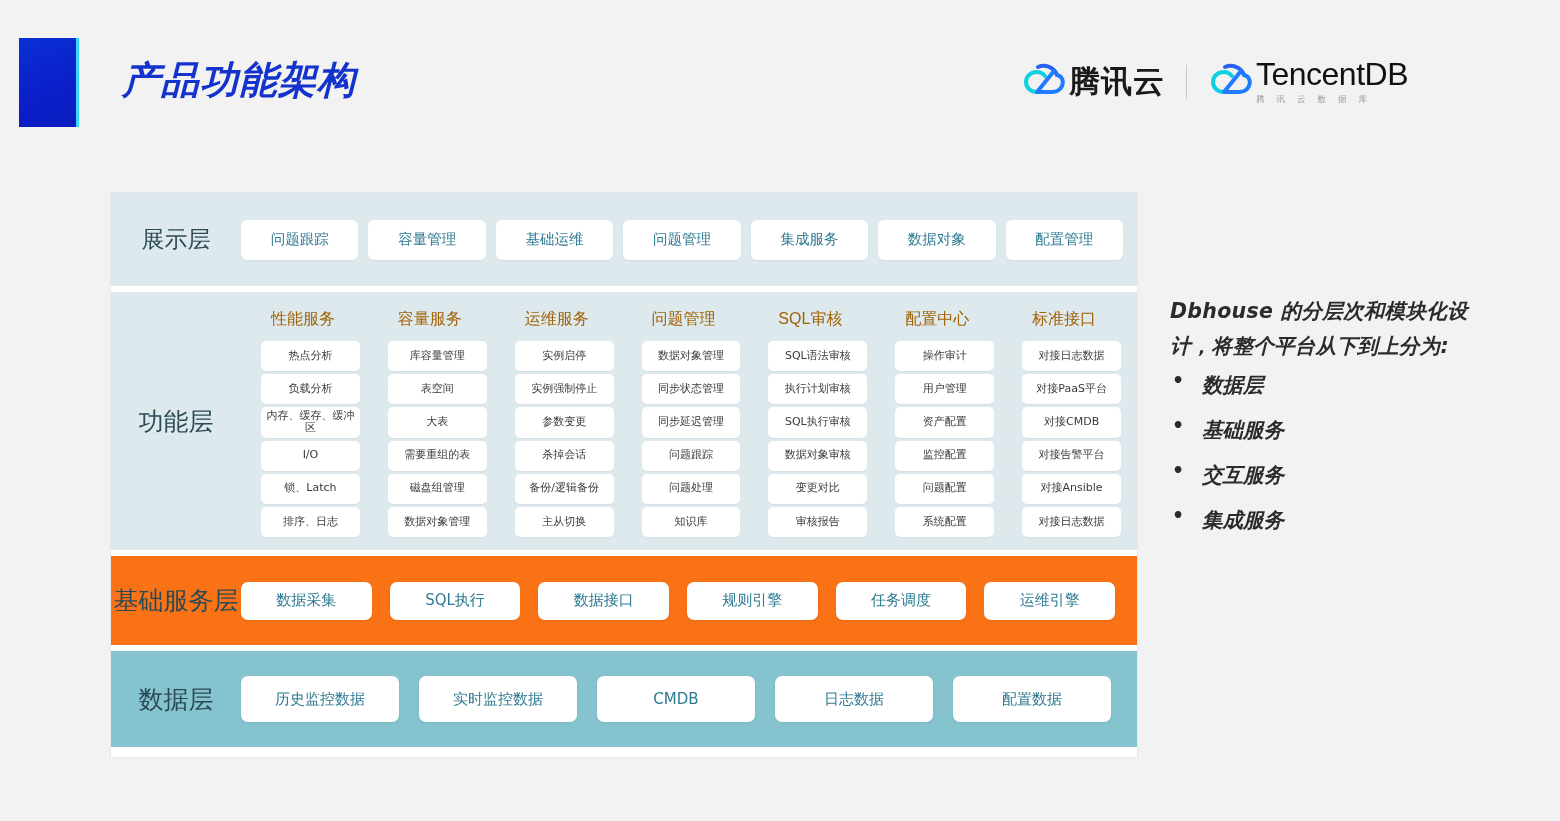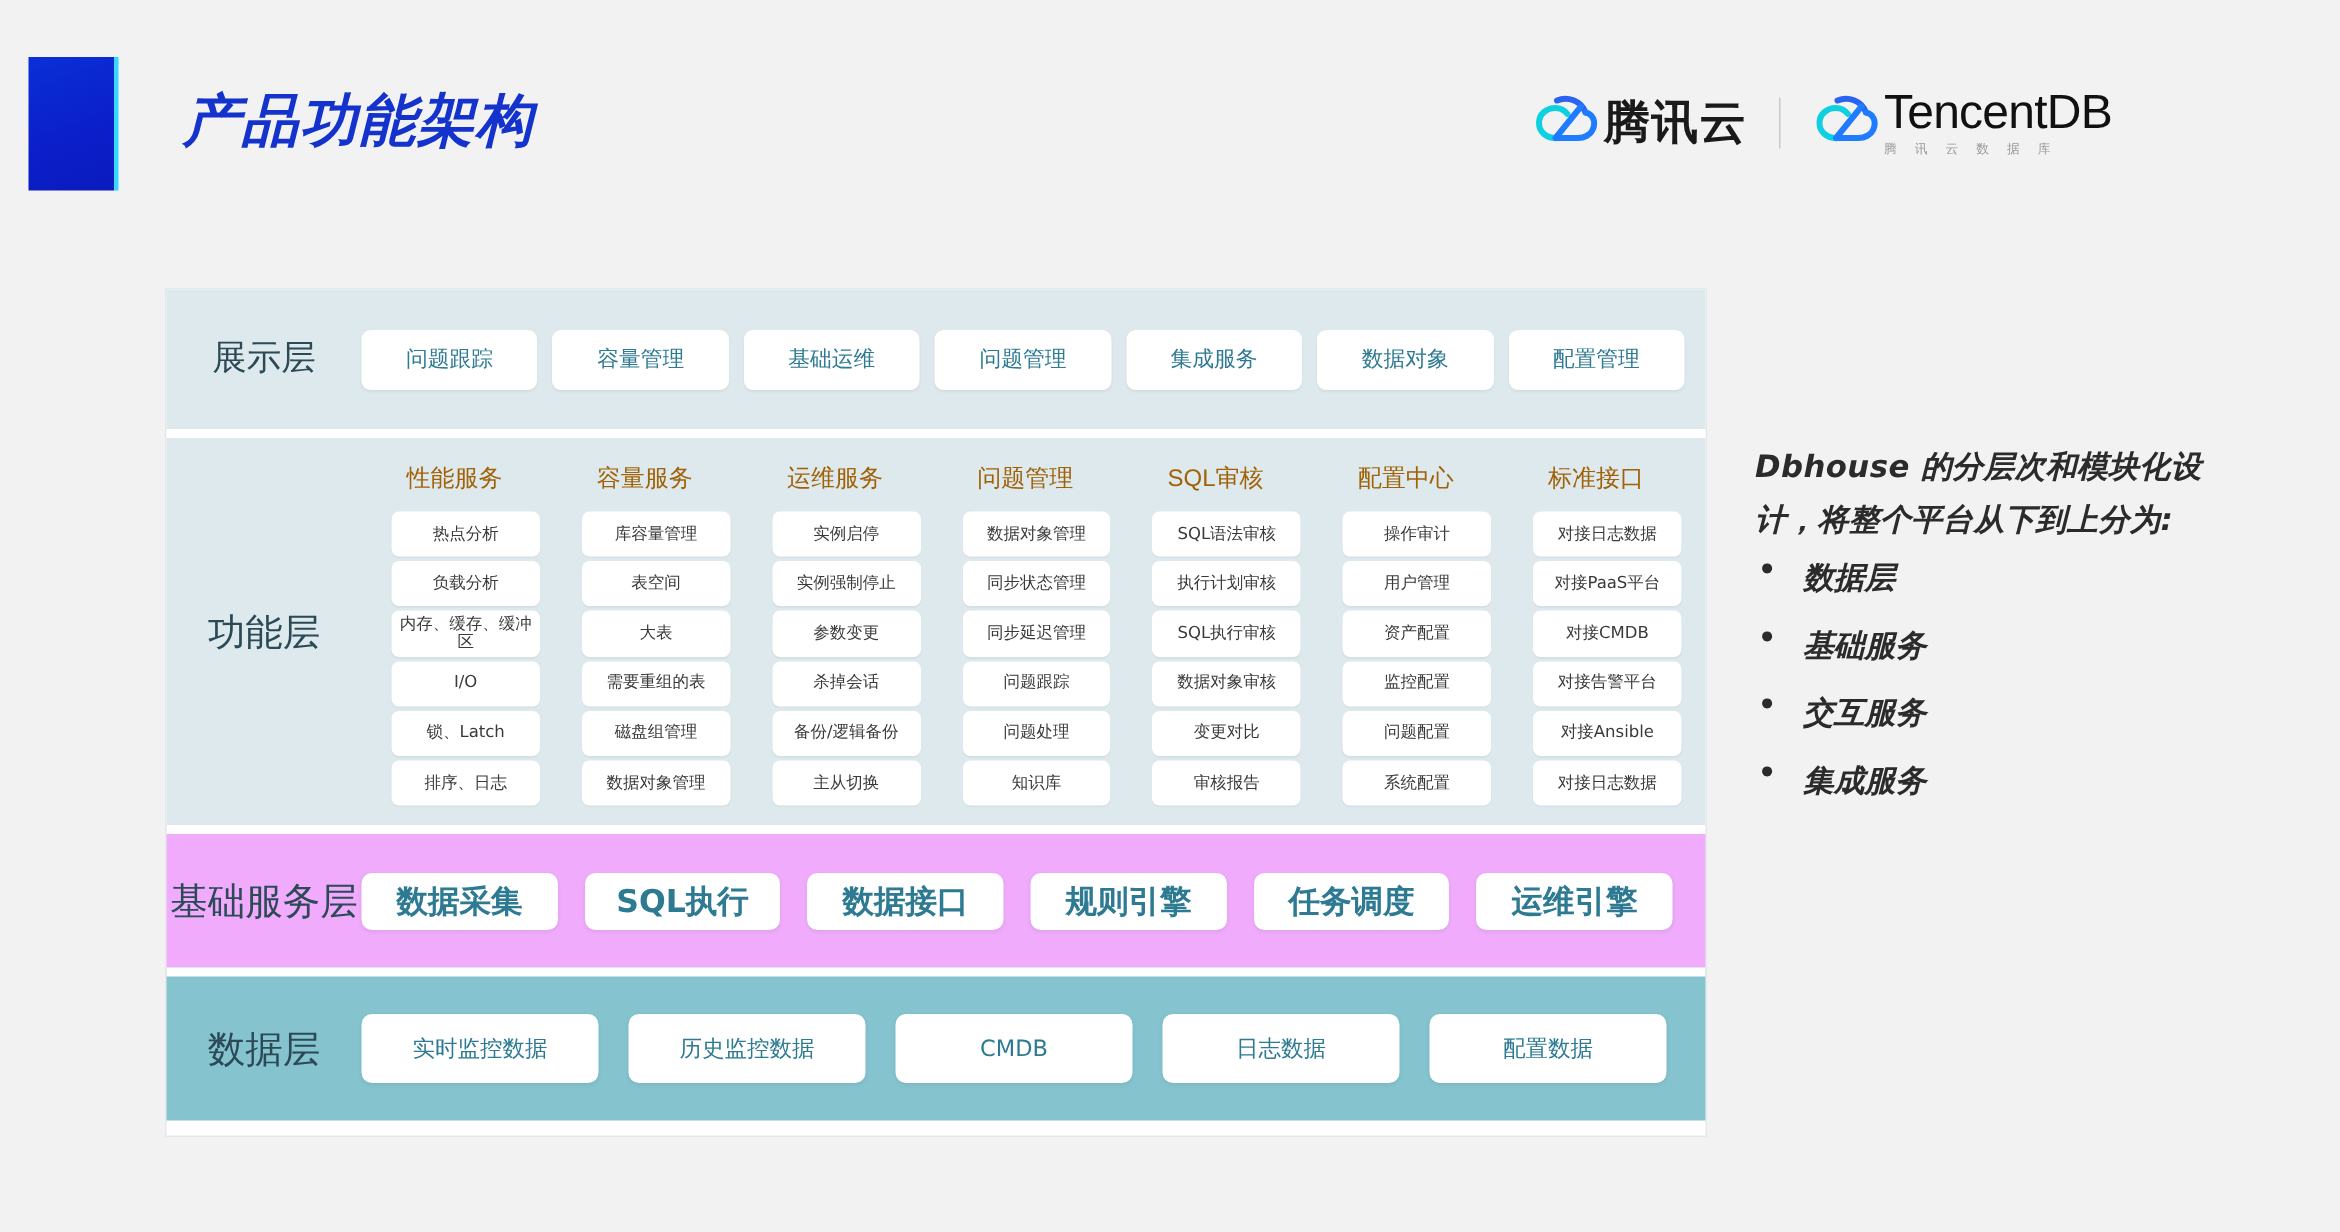--- a/index.html
+++ b/index.html
@@ -77,29 +77,28 @@
   }
   .fcell {
     flex: 1 1 0; margin: 0 3px 3px 18px; background: #fff; border-radius: 5px;
     display: flex; align-items: center; justify-content: center; text-align: center;
     color: #3a3a3a; font-size: 11px; line-height: 1.15; padding: 0 2px;
     box-shadow: 0 1px 1px rgba(0,0,0,.04);
     font-family: "DejaVu Sans", sans-serif;
   }
 
   
-  .band-basic { height: 95px; background: #f0abfc; border-top: 6px solid #ffffff; }
+  .band-basic { height: 95px; background: #f97316; border-top: 6px solid #ffffff; }
   .band-basic .band-label { color: #2b4a56; font-size: 25px; }
   .band-basic .band-body { gap: 18px; padding-right: 22px; }
   .chip-basic {
     flex: 1 1 0; height: 38px; background: #fff; border-radius: 7px;
     display: flex; align-items: center; justify-content: center;
-    color: #2d7a92; font-size: 21px; box-shadow: 0 1px 3px rgba(0,0,0,.07);
+    color: #2d7a92; font-size: 15px; box-shadow: 0 1px 3px rgba(0,0,0,.07);
     font-family: "DejaVu Sans", sans-serif;
-    font-weight: bold;
   }
 
   
   .band-data { height: 102px; background: #85c4cf; border-top: 6px solid #ffffff; }
   .band-data .band-label { color: #2b4a56; font-size: 25px; }
   .band-data .band-body { gap: 20px; padding-right: 26px; }
   .chip-data {
     flex: 1 1 0; height: 46px; background: #fff; border-radius: 7px;
     display: flex; align-items: center; justify-content: center;
     color: #2d7a92; font-size: 15px; box-shadow: 0 1px 3px rgba(0,0,0,.07);
@@ -269,22 +268,22 @@
         <div class="chip-basic">数据接口</div>
         <div class="chip-basic">规则引擎</div>
         <div class="chip-basic">任务调度</div>
         <div class="chip-basic">运维引擎</div>
       </div>
     </div>
 
     <div class="band band-data">
       <div class="band-label">数据层</div>
       <div class="band-body">
+        <div class="chip-data">历史监控数据</div>
         <div class="chip-data">实时监控数据</div>
-        <div class="chip-data">历史监控数据</div>
         <div class="chip-data">CMDB</div>
         <div class="chip-data">日志数据</div>
         <div class="chip-data">配置数据</div>
       </div>
     </div>
 
   </div>
 
   <div class="notes">
     <div class="notes-para">Dbhouse 的分层次和模块化设计，将整个平台从下到上分为:</div>

